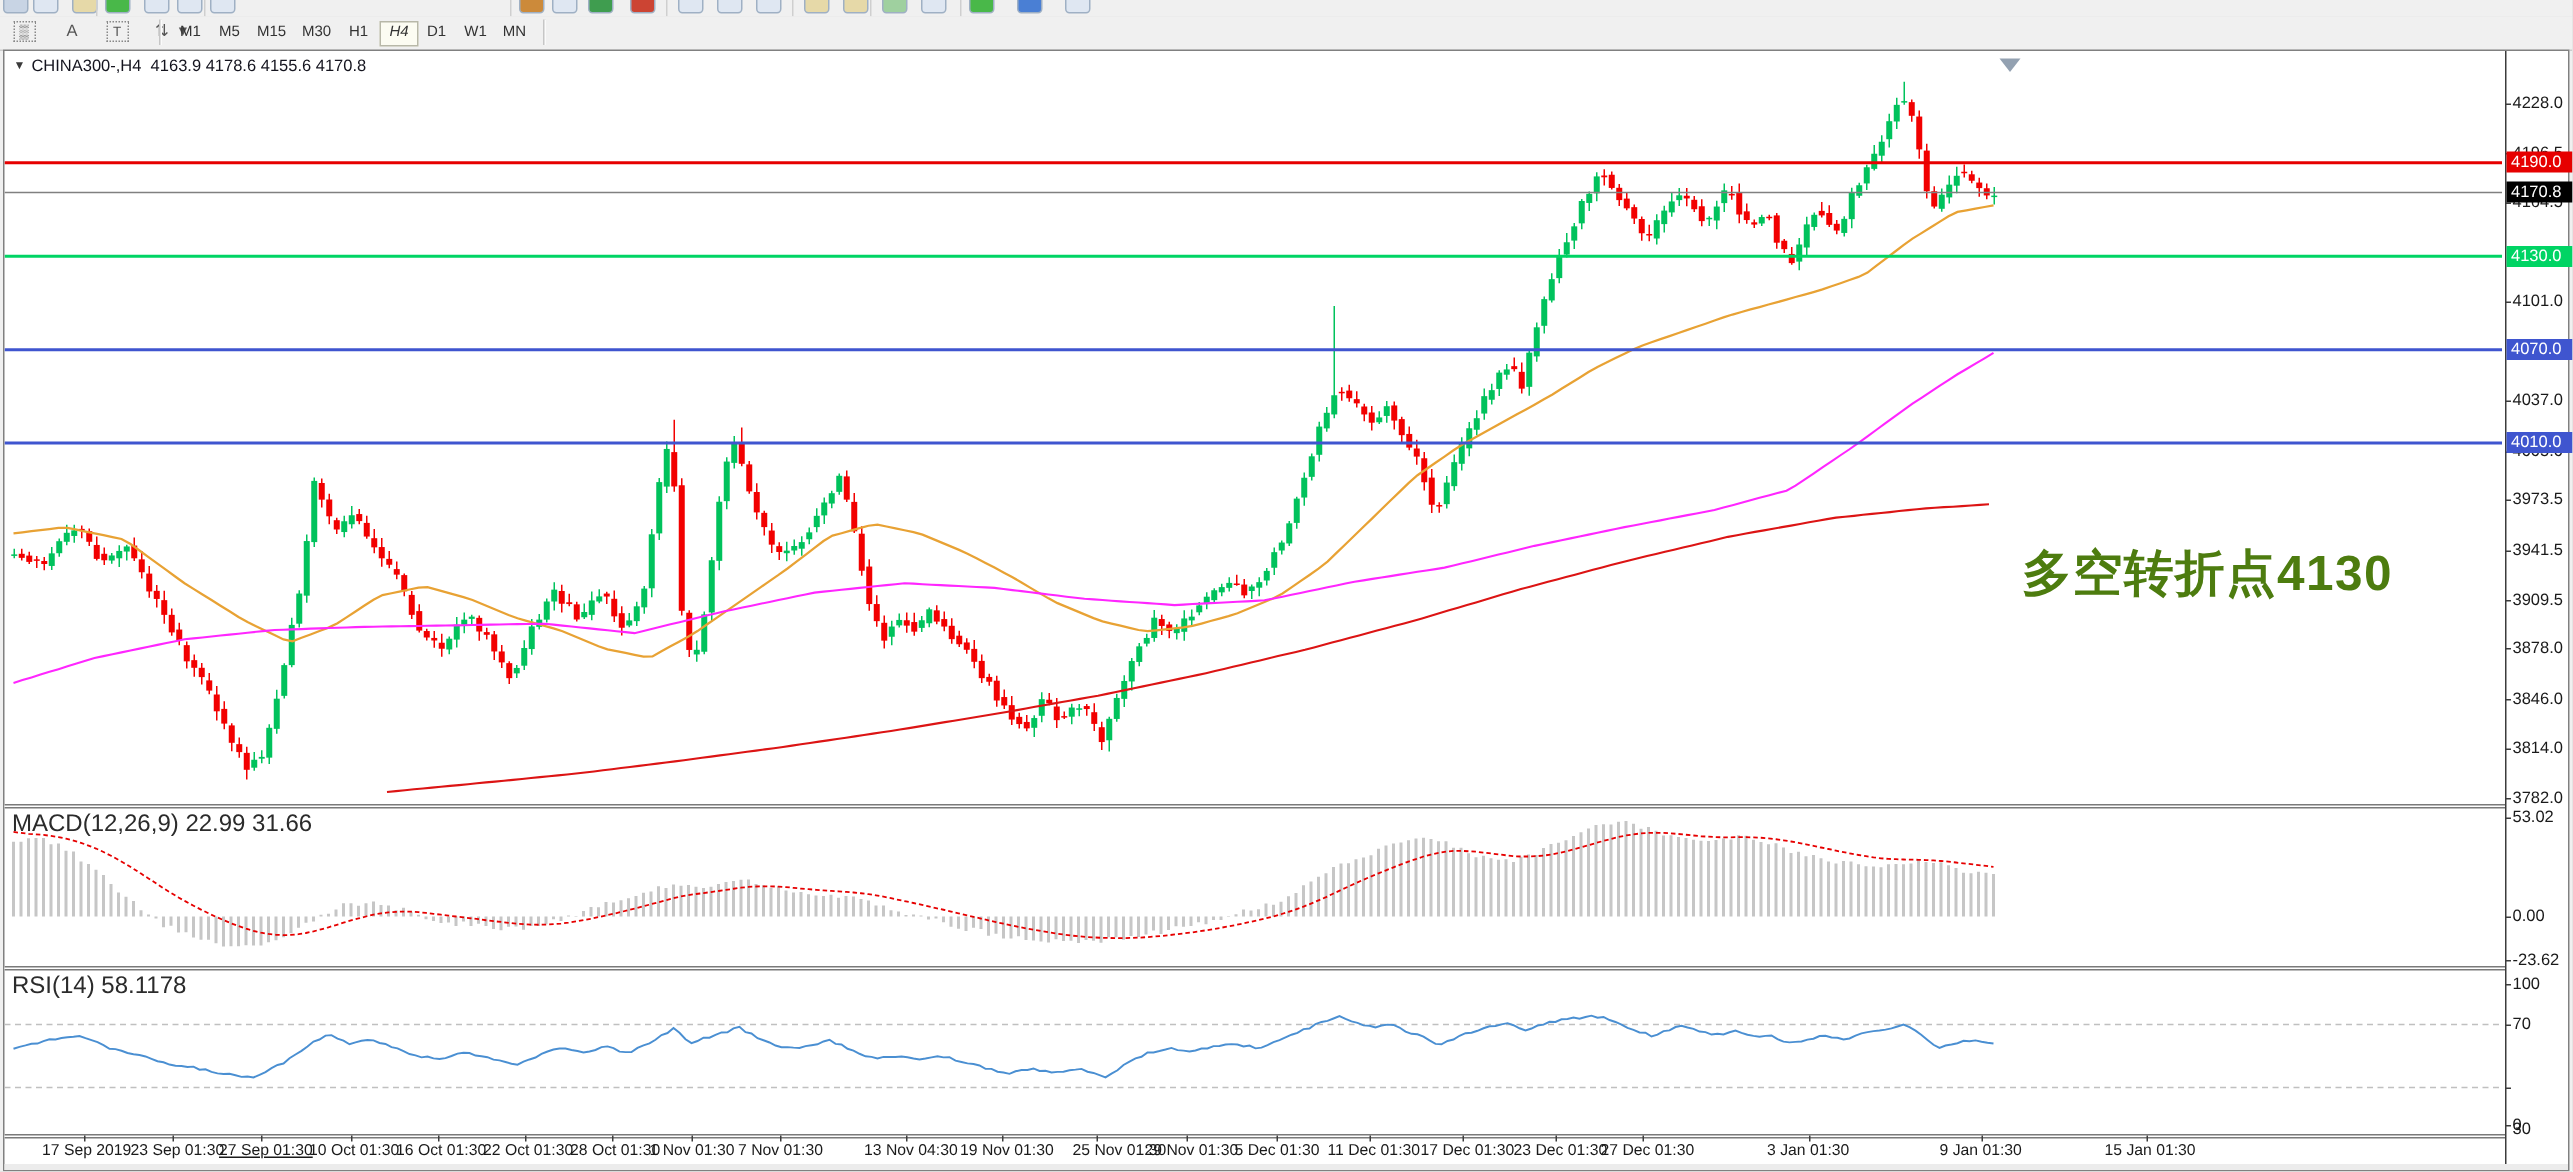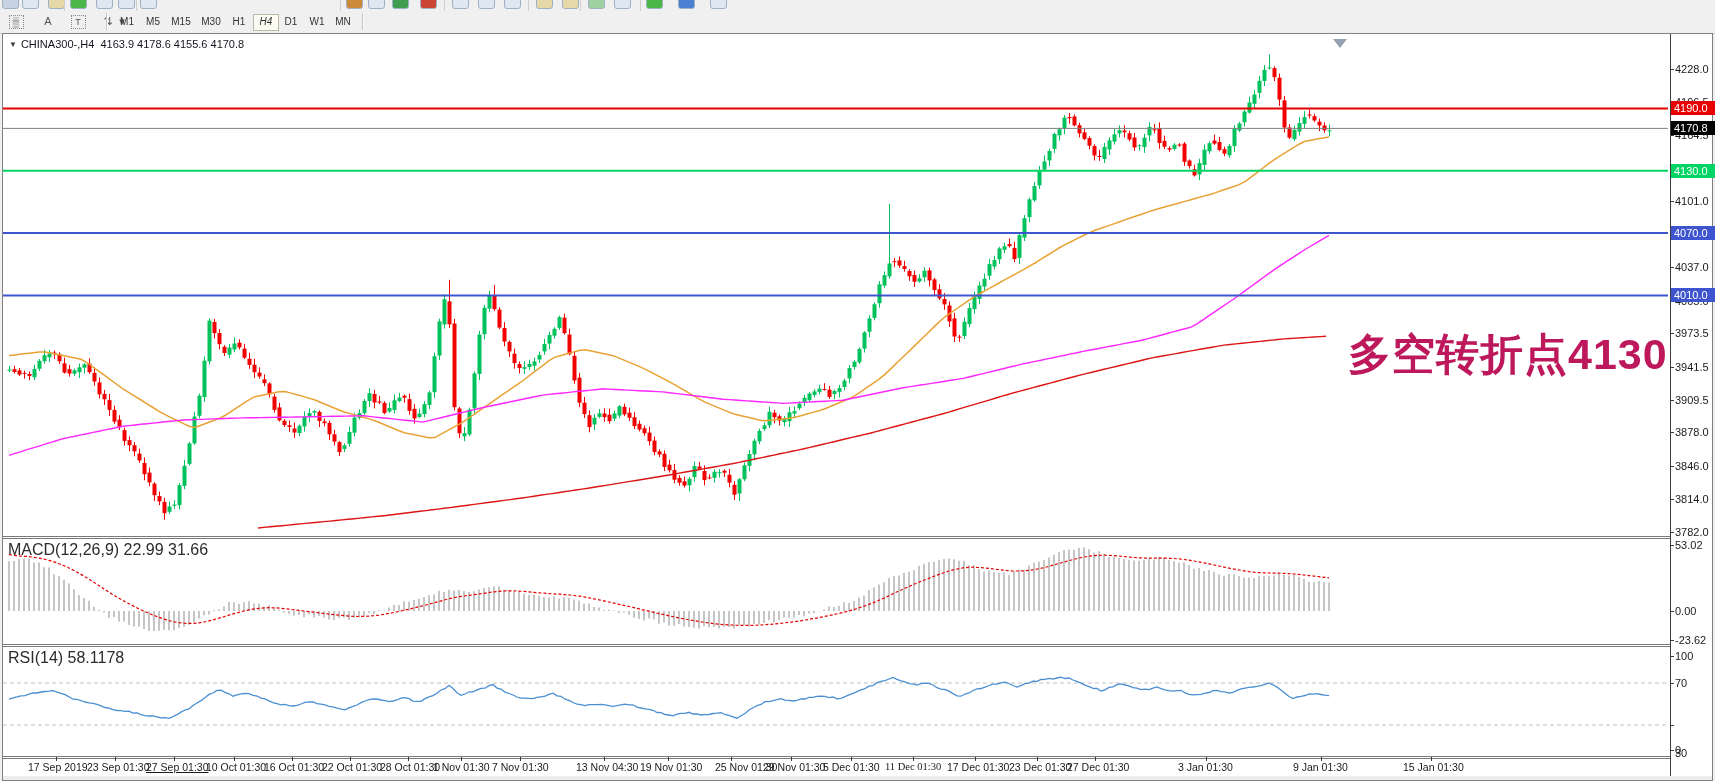--- a/index.html
+++ b/index.html
@@ -20,21 +20,21 @@
   .axline{position:absolute;left:1667px;top:0;width:1px;height:742px;background:#3c3c3c;}
   .sep{position:absolute;left:0;width:1667px;height:3px;border-top:1px solid #7a7a7a;border-bottom:1px solid #7a7a7a;background:#ffffff;box-sizing:border-box;}
   .axlab{position:absolute;left:1672px;width:40px;font-size:11px;line-height:12px;color:#1a1a1a;white-space:nowrap;}
   .axtick{position:absolute;left:1667px;width:4px;height:1px;background:#3c3c3c;}
   .axbadge{position:absolute;left:1668px;min-width:40px;padding:0 3px;font-size:11px;line-height:14px;height:14px;color:#ffffff;white-space:nowrap;}
   .datelab{position:absolute;top:727px;font-size:10.5px;color:#1a1a1a;white-space:nowrap;}
   .datetick{position:absolute;top:723px;width:1px;height:4px;background:#3c3c3c;}
   .panelab{position:absolute;font-size:16px;color:#2b2b2b;white-space:nowrap;}
   .title{position:absolute;left:6px;top:4px;font-size:11px;color:#14141e;white-space:nowrap;}
   .title .tri{display:inline-block;font-size:8px;color:#3a3a3a;margin-right:4px;vertical-align:1px;}
-  .annot{position:absolute;font-size:43px;font-weight:600;color:#be185d;white-space:nowrap;letter-spacing:1px;}
+  .annot{position:absolute;font-size:33px;font-weight:600;color:#4d7c0f;white-space:nowrap;letter-spacing:1px;margin-top:34px;}
   .shift-tri{position:absolute;width:0;height:0;border-left:7px solid transparent;border-right:7px solid transparent;border-top:9px solid #93a1b1;}
   .botstrip{position:absolute;left:0;top:742px;width:1709px;height:4px;background:#ececec;}
 </style>
 </head>
 <body>
 
 <div id="stage">
   <div class="tb1" id="tb1">
       <div class="ic" style="left: 2px; background: rgb(200, 212, 228);"></div>
       <div class="ic" style="left: 22px; background: rgb(223, 231, 242);"></div>
@@ -989,21 +989,21 @@
       <div class="datelab" style="left: 573px;">13 Nov 04:30</div>
       <div class="datetick" style="left: 665px;"></div>
       <div class="datelab" style="left: 637px;">19 Nov 01:30</div>
       <div class="datetick" style="left: 728px;"></div>
       <div class="datelab" style="left: 700px; padding-left: 12px;">25 Nov 01:30</div>
       <div class="datetick" style="left: 788px;"></div>
       <div class="datelab" style="left: 760px;">29 Nov 01:30</div>
       <div class="datetick" style="left: 848px;"></div>
       <div class="datelab" style="left: 820px;">5 Dec 01:30</div>
       <div class="datetick" style="left: 910px;"></div>
-      <div class="datelab" style="left: 882px; font-family: Liberation Serif, serif;">11 Dec 01:30</div>
+      <div class="datelab" style="left: 882px;">11 Dec 01:30</div>
       <div class="datetick" style="left: 972px;"></div>
       <div class="datelab" style="left: 944px;">17 Dec 01:30</div>
       <div class="datetick" style="left: 1034px;"></div>
       <div class="datelab" style="left: 1006px; text-align: center;">23 Dec 01:30</div>
       <div class="datetick" style="left: 1092px;"></div>
       <div class="datelab" style="left: 1064px;">27 Dec 01:30</div>
       <div class="datetick" style="left: 1203px;"></div>
       <div class="datelab" style="left: 1175px;">3 Jan 01:30</div>
       <div class="datetick" style="left: 1318px;"></div>
       <div class="datelab" style="left: 1290px;">9 Jan 01:30</div>

